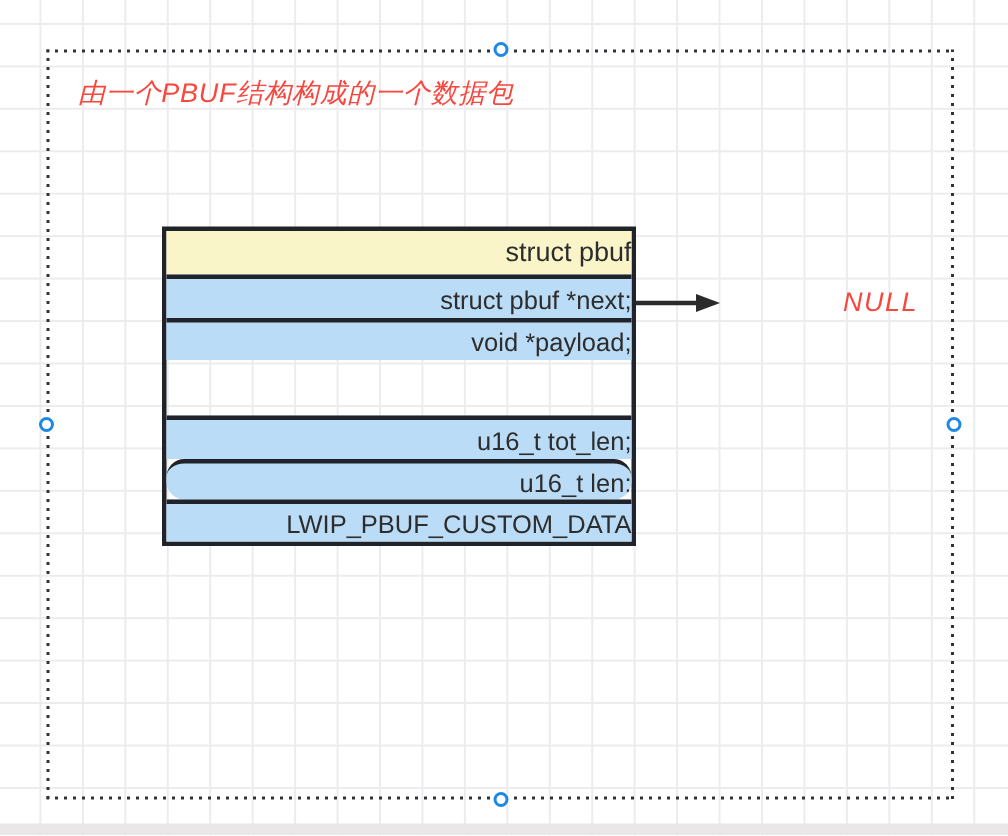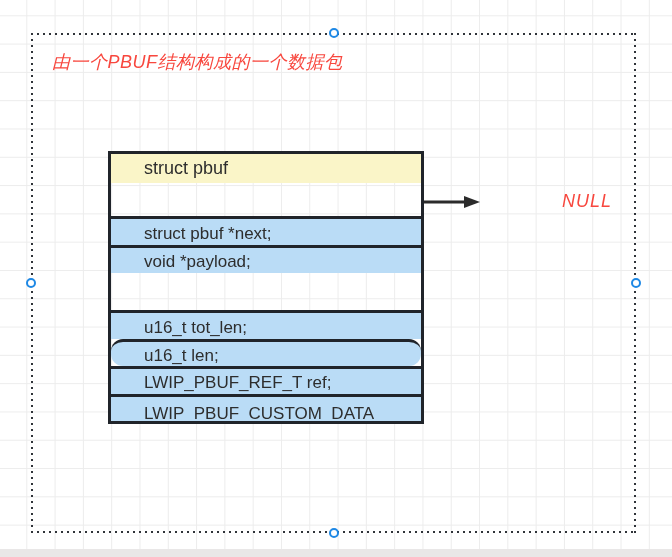--- a/index.html
+++ b/index.html
@@ -45,23 +45,23 @@
   .note-top    { left:52px;  top:50px;  font-size:18px; letter-spacing:0.5px; }
   .note-bottom { left:104px; top:467px; font-size:17px; }
   .null-label  { left:537px; top:191px; font-size:18px; letter-spacing:1px; }
 
   
   .struct-table {
     position:absolute; left:108px; top:151px; width:316px;
     border:3px solid #20242a;
   }
   .trow {
-    width:100%; overflow:hidden; text-align:left;
+    width:100%; overflow:hidden; text-align:right;
     font-size:17px; color:#2d2d2d; border-top:3px solid #20242a;
-    height:28px; line-height:28px; white-space:nowrap;padding-left:33px;
+    height:28px; line-height:28px; white-space:nowrap;
   }
   .trow.theader { border-top:none; height:29px; line-height:29px; font-size:18px; }
   .trow:nth-child(2) { height:29px; line-height:29px; }
   .trow:nth-child(3) { height:28px; line-height:28px; }
   .trow:nth-child(4) { height:29px; line-height:29px;margin-top:37px; }
   .trow:nth-child(5) { height:27px; line-height:27px;border-radius:12px; }
   .trow:nth-child(6) { height:28px; line-height:28px; }
   .trow:nth-child(7) { height:27px; line-height:34px; } 
   .trow:nth-child(8) { height:23px; line-height:30px; } 
   .trow:nth-child(9) { height:29px; line-height:29px; }
@@ -86,25 +86,24 @@
     <div class="handle right" style="border-color: rgb(30, 136, 229);"></div>
   </div>
 
   <div class="note note-top" style="color: rgb(248, 71, 62);">由一个PBUF结构构成的一个数据包</div>
 
   <div class="note null-label" style="color: rgb(248, 71, 62); margin-left: 25px;">NULL</div>
 
 
   <div class="struct-table">
     <div class="trow theader" style="background-color: rgb(250, 245, 200);">struct pbuf</div>
-    <div class="trow" style="background-color: rgb(186, 220, 246); margin-top: 33px;">struct pbuf *next;</div>
+    <div class="trow" style="background-color: rgb(186, 220, 246);">struct pbuf *next;</div>
     <div class="trow" style="background-color: rgb(186, 220, 246);">void *payload;</div>
     <div class="trow" style="background-color: rgb(186, 220, 246);">u16_t tot_len;</div>
     <div class="trow" style="background-color: rgb(186, 220, 246);">u16_t len;</div>
-    <div class="trow" style="background-color: rgb(186, 220, 246);">LWIP_PBUF_REF_T ref;</div>
     <div class="trow" style="background-color: rgb(186, 220, 246);">LWIP_PBUF_CUSTOM_DATA</div>
   </div>
 
   <div class="arrow-wrap">
     <svg width="56" height="16" viewBox="0 0 56 16">
       <line x1="0" y1="8" x2="42" y2="8" stroke="#2b2b2b" stroke-width="3"></line>
       <polygon points="40,2 56,8 40,14" fill="#2b2b2b"></polygon>
     </svg>
   </div>
 

